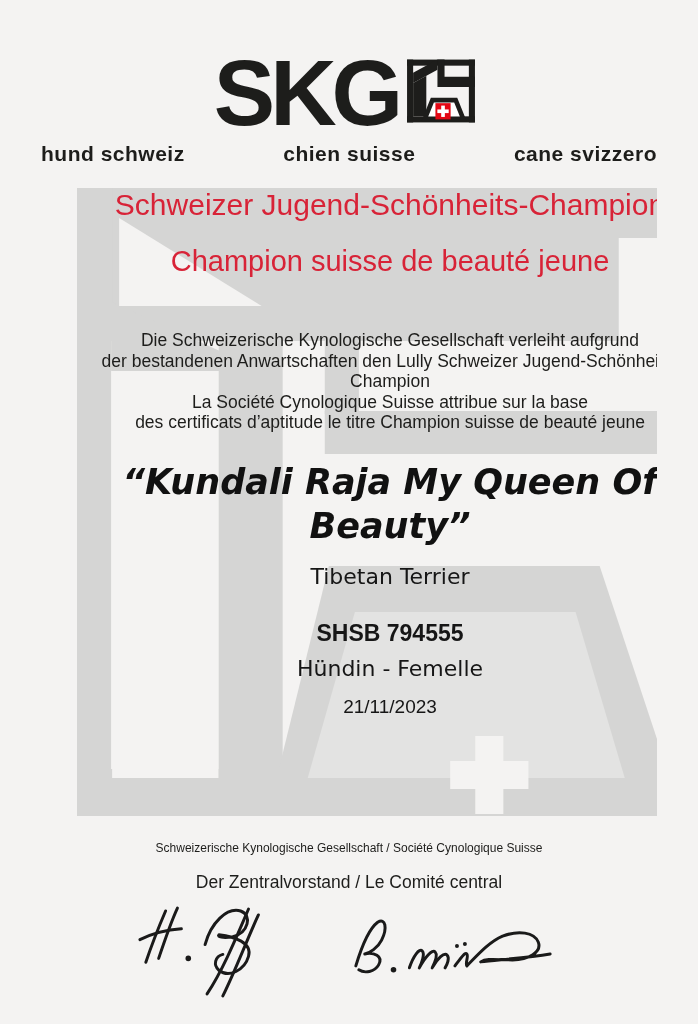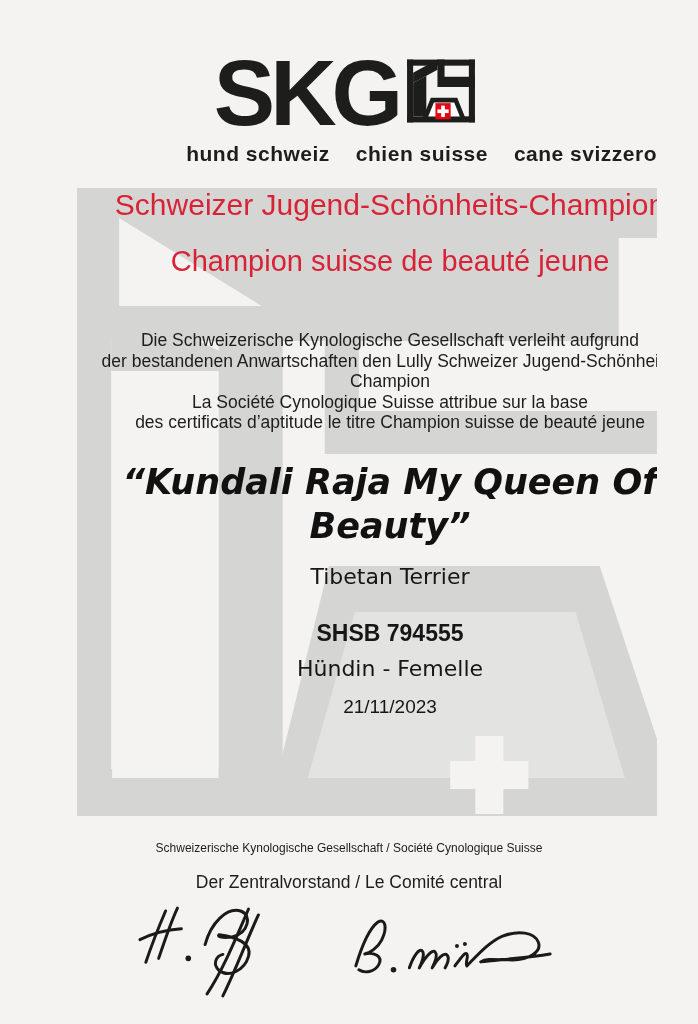--- a/index.html
+++ b/index.html
@@ -14,21 +14,21 @@
   }
   
   .logo-block{padding-top:48px;text-align:center;}
   .logo-row{display:flex;justify-content:center;align-items:center;}
   .logo-text{
     font-size:92px;font-weight:bold;letter-spacing:-5px;line-height:90px;
     color:#1d1d1b;
   }
   .logo-icon{width:76px;height:72px;margin:0 5px;transform:translateY(-2px);}
   .logo-tagline{
-    display:flex;justify-content:flex-end;gap:26px;margin-top:4px;
+    display:flex;justify-content:space-between;gap:26px;margin-top:4px;
     font-size:21px;font-weight:bold;letter-spacing:.5px;color:#1d1d1b;
   }
   
   .cert-block{
     position:relative;
     margin:22px 36px 0 36px;
     width:626px;height:628px;
   }
   .watermark{position:absolute;left:0;top:0;width:626px;height:628px;}
   .cert-content{position:relative;z-index:1;text-align:center;}

